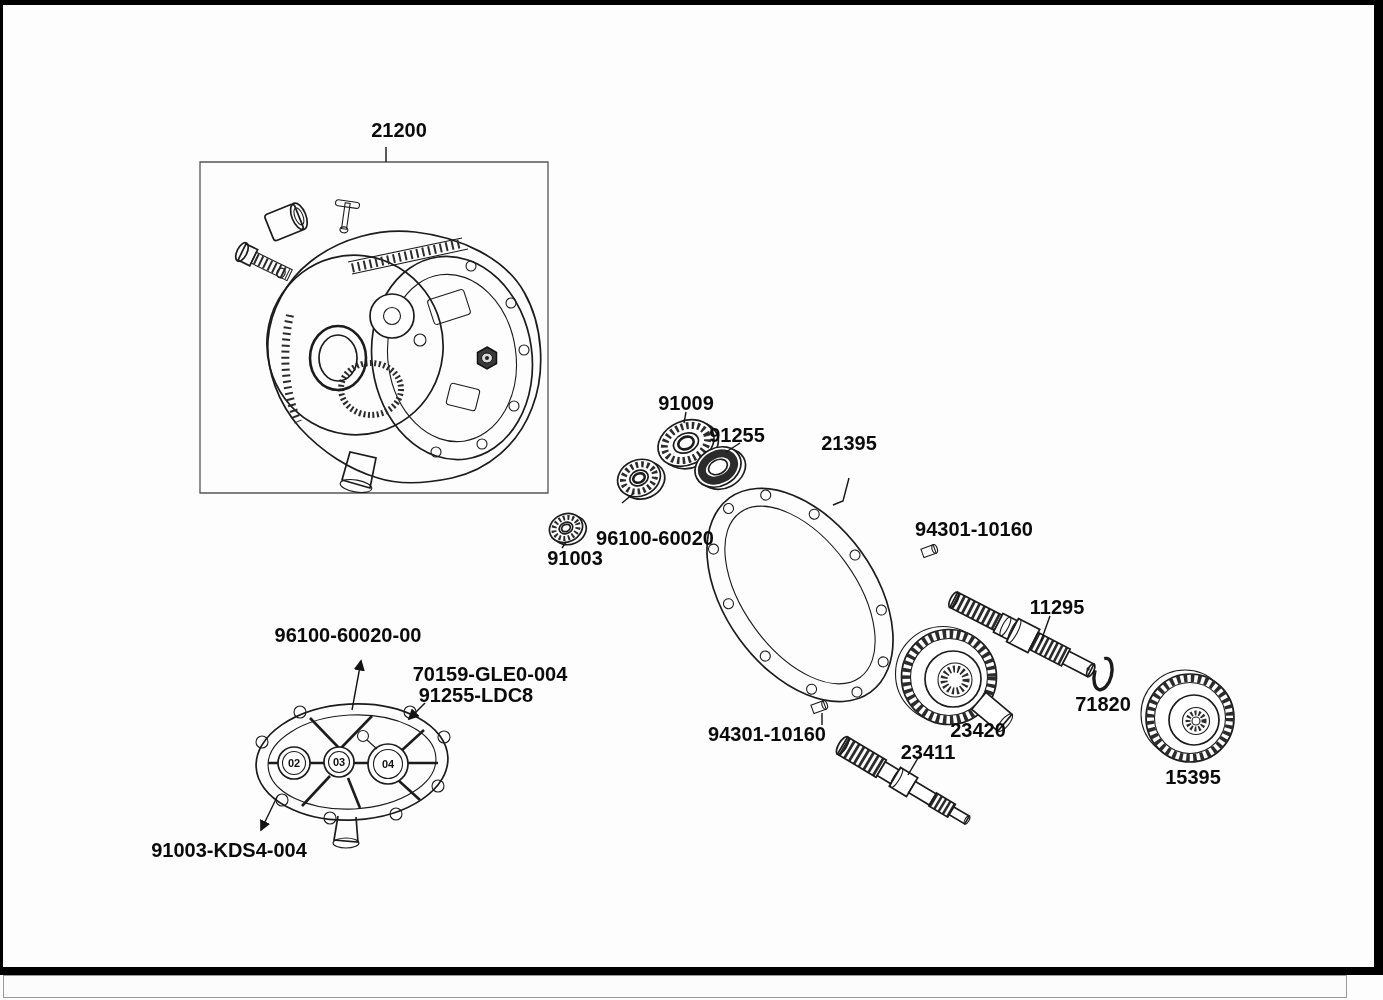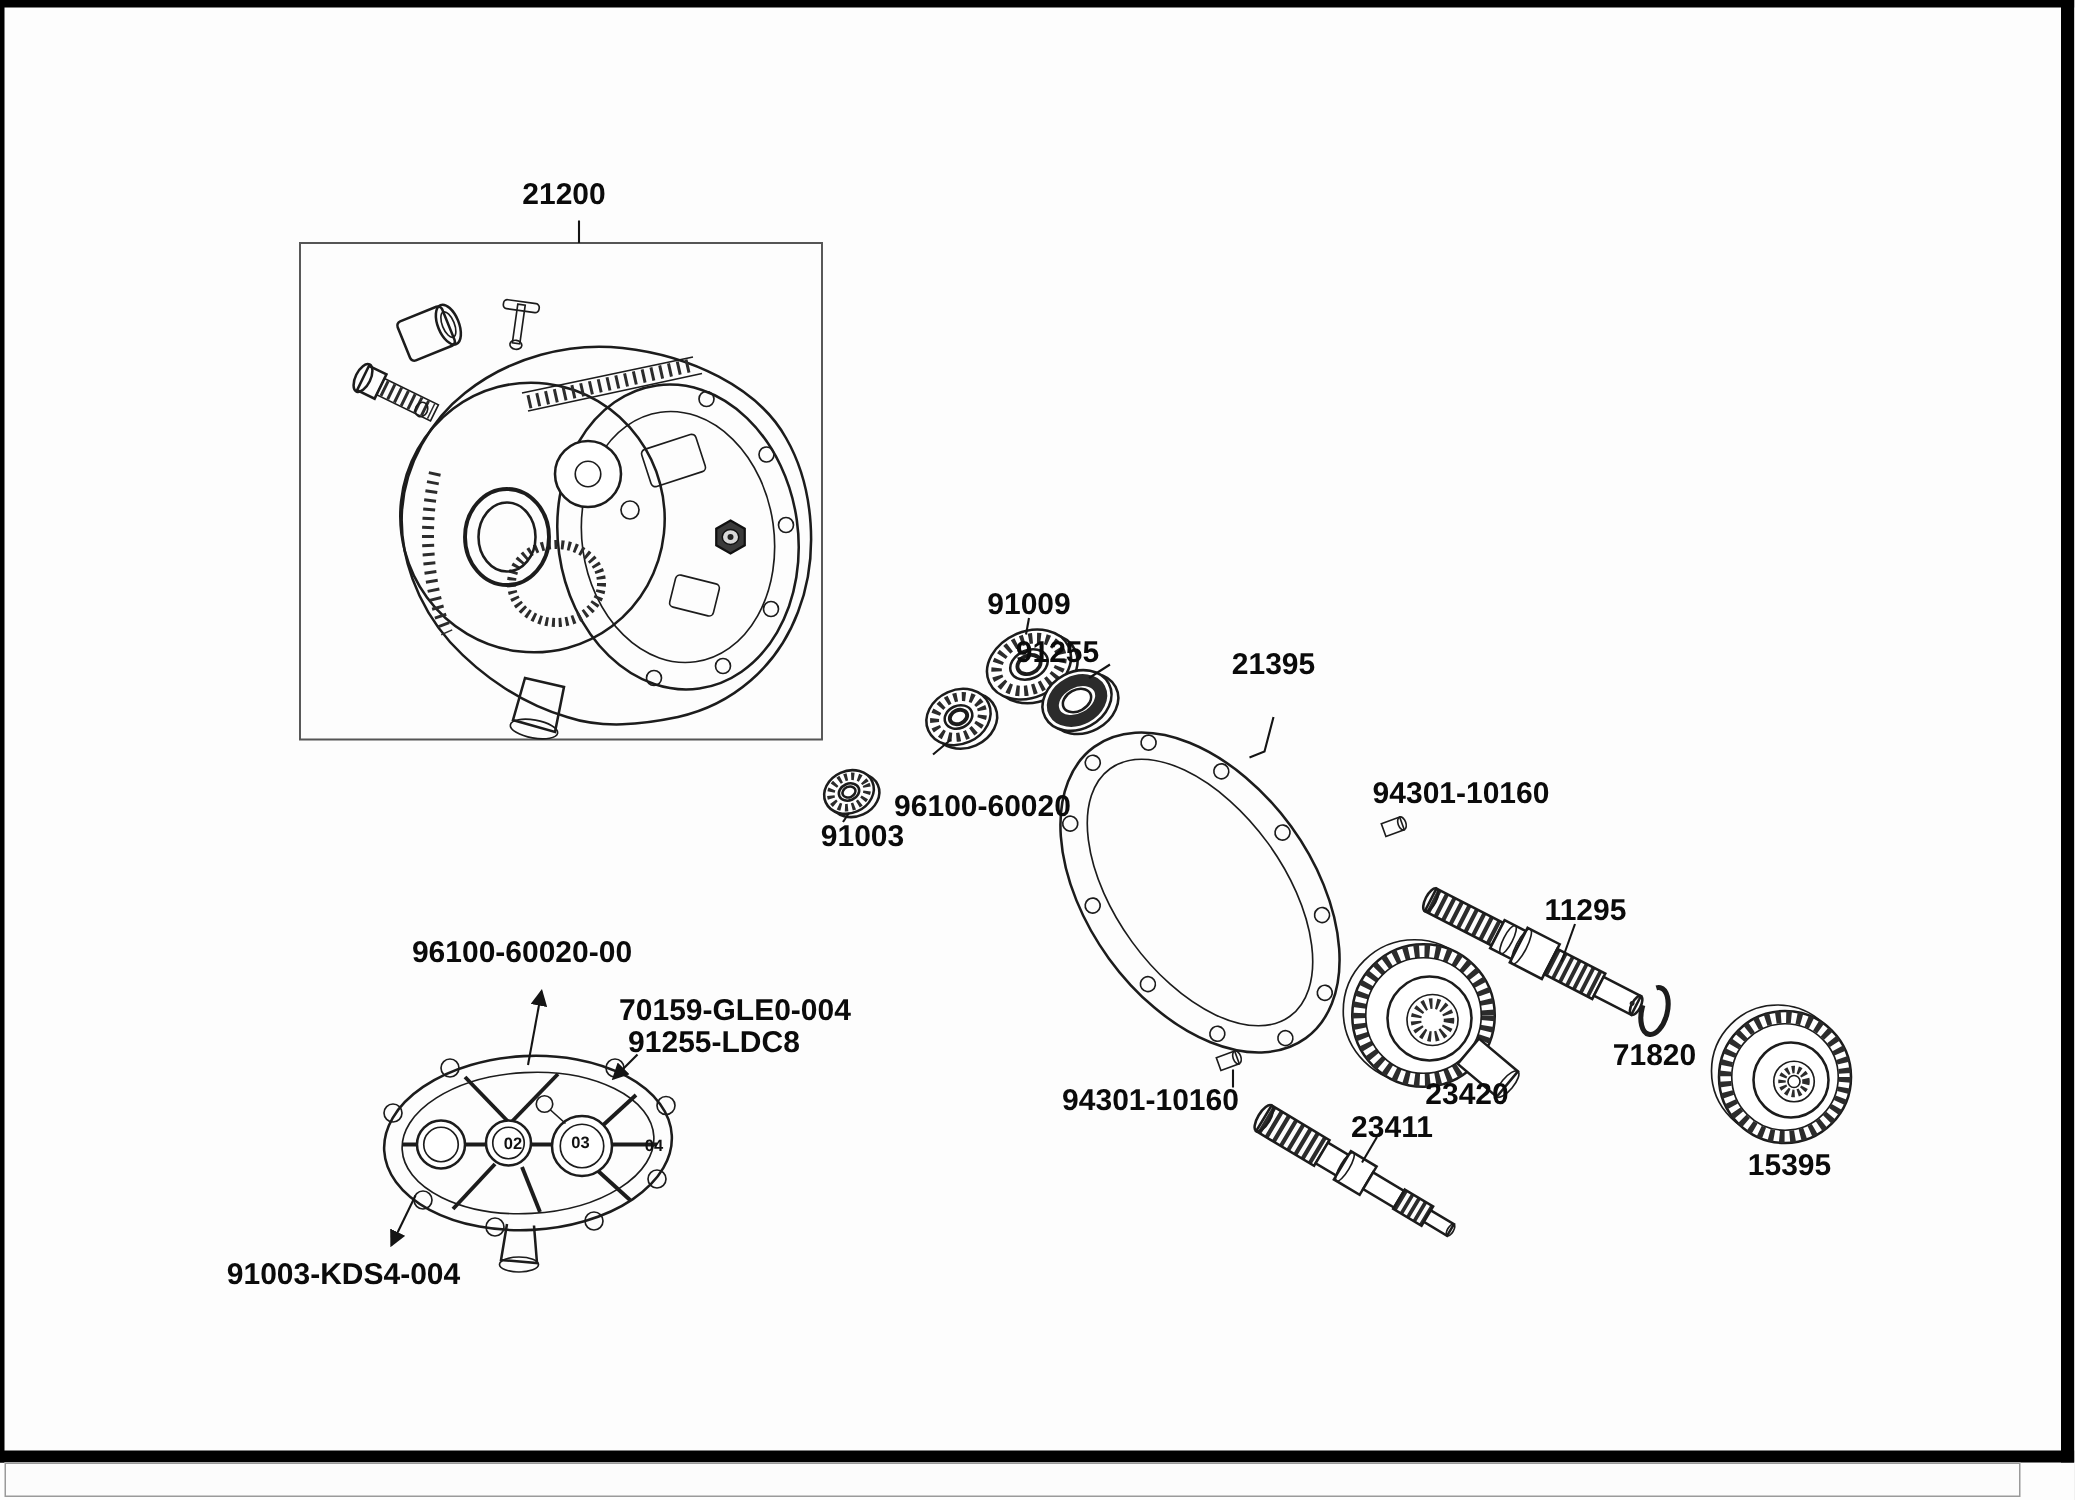--- a/index.html
+++ b/index.html
@@ -2,21 +2,21 @@
 <html><head>
 <meta charset="utf-8">
 <style>
   html,body{margin:0;padding:0;background:#e8e8e8;}
   .page{position:relative;width:1383px;height:1000px;background:#fdfdfd;overflow:hidden;
         font-family:"Liberation Sans",sans-serif;}
   .frame{position:absolute;background:#000;}
   .lbl{position:absolute;transform:translateX(-50%);font-weight:bold;font-size:20px;
        color:#0b0b0b;white-space:nowrap;line-height:1.1;letter-spacing:0px;}
   .marker{position:absolute;transform:translate(-50%,-50%);font-weight:bold;font-size:11px;
-       color:#111;margin-left:48px;}
+       color:#111;}
   .footerbar{position:absolute;left:3px;top:975px;width:1342px;height:21px;
        background:#fcfcfc;border:1px solid #9a9a9a;}
   svg{position:absolute;left:0;top:0;}
   svg *{vector-effect:non-scaling-stroke;}
   .s1{fill:none;stroke:#1c1c1c;stroke-width:1.1;}
   .s2{fill:none;stroke:#1c1c1c;stroke-width:1.7;}
   .s3{fill:none;stroke:#1c1c1c;stroke-width:2.6;}
   .sw{fill:#ffffff;stroke:#1c1c1c;stroke-width:1.7;}
   .ld{fill:none;stroke:#141414;stroke-width:1.4;}
   .hatch{fill:none;stroke:#2c2c2c;}
@@ -247,23 +247,23 @@
       <line class="s1" x1="367" y1="740" x2="377" y2="749"></line>
       <path class="s2" d="M338,816 L334,840 L358,842 L356,817" fill="#fff"></path>
       <ellipse class="s1" cx="346" cy="843" rx="13" ry="5"></ellipse>
     </g>
 
     <line class="ld" x1="352" y1="710" x2="361" y2="661" marker-end="url(#arw)"></line>
     <line class="ld" x1="425" y1="703" x2="409" y2="719" marker-end="url(#arw)"></line>
     <line class="ld" x1="277" y1="797" x2="261" y2="830" marker-end="url(#arw)"></line>
   </svg>
 
-  <div class="lbl" style="left:376px;top:119px">21200</div>
+  <div class="lbl" style="left:399px;top:119px">21200</div>
   <div class="lbl" style="left:686px;top:392px">91009</div>
-  <div class="lbl" style="left:705px;top:424px">91255</div>
+  <div class="lbl" style="left:737px;top:424px">91255</div>
   <div class="lbl" style="left:655px;top:527px">96100-60020</div>
   <div class="lbl" style="left:575px;top:547px">91003</div>
   <div class="lbl" style="left:849px;top:432px">21395</div>
   <div class="lbl" style="left:974px;top:518px">94301-10160</div>
   <div class="lbl" style="left:1057px;top:596px">11295</div>
   <div class="lbl" style="left:1103px;top:693px">71820</div>
   <div class="lbl" style="left:978px;top:719px">23420</div>
   <div class="lbl" style="left:928px;top:741px">23411</div>
   <div class="lbl" style="left:767px;top:723px">94301-10160</div>
   <div class="lbl" style="left:1193px;top:766px">15395</div>

